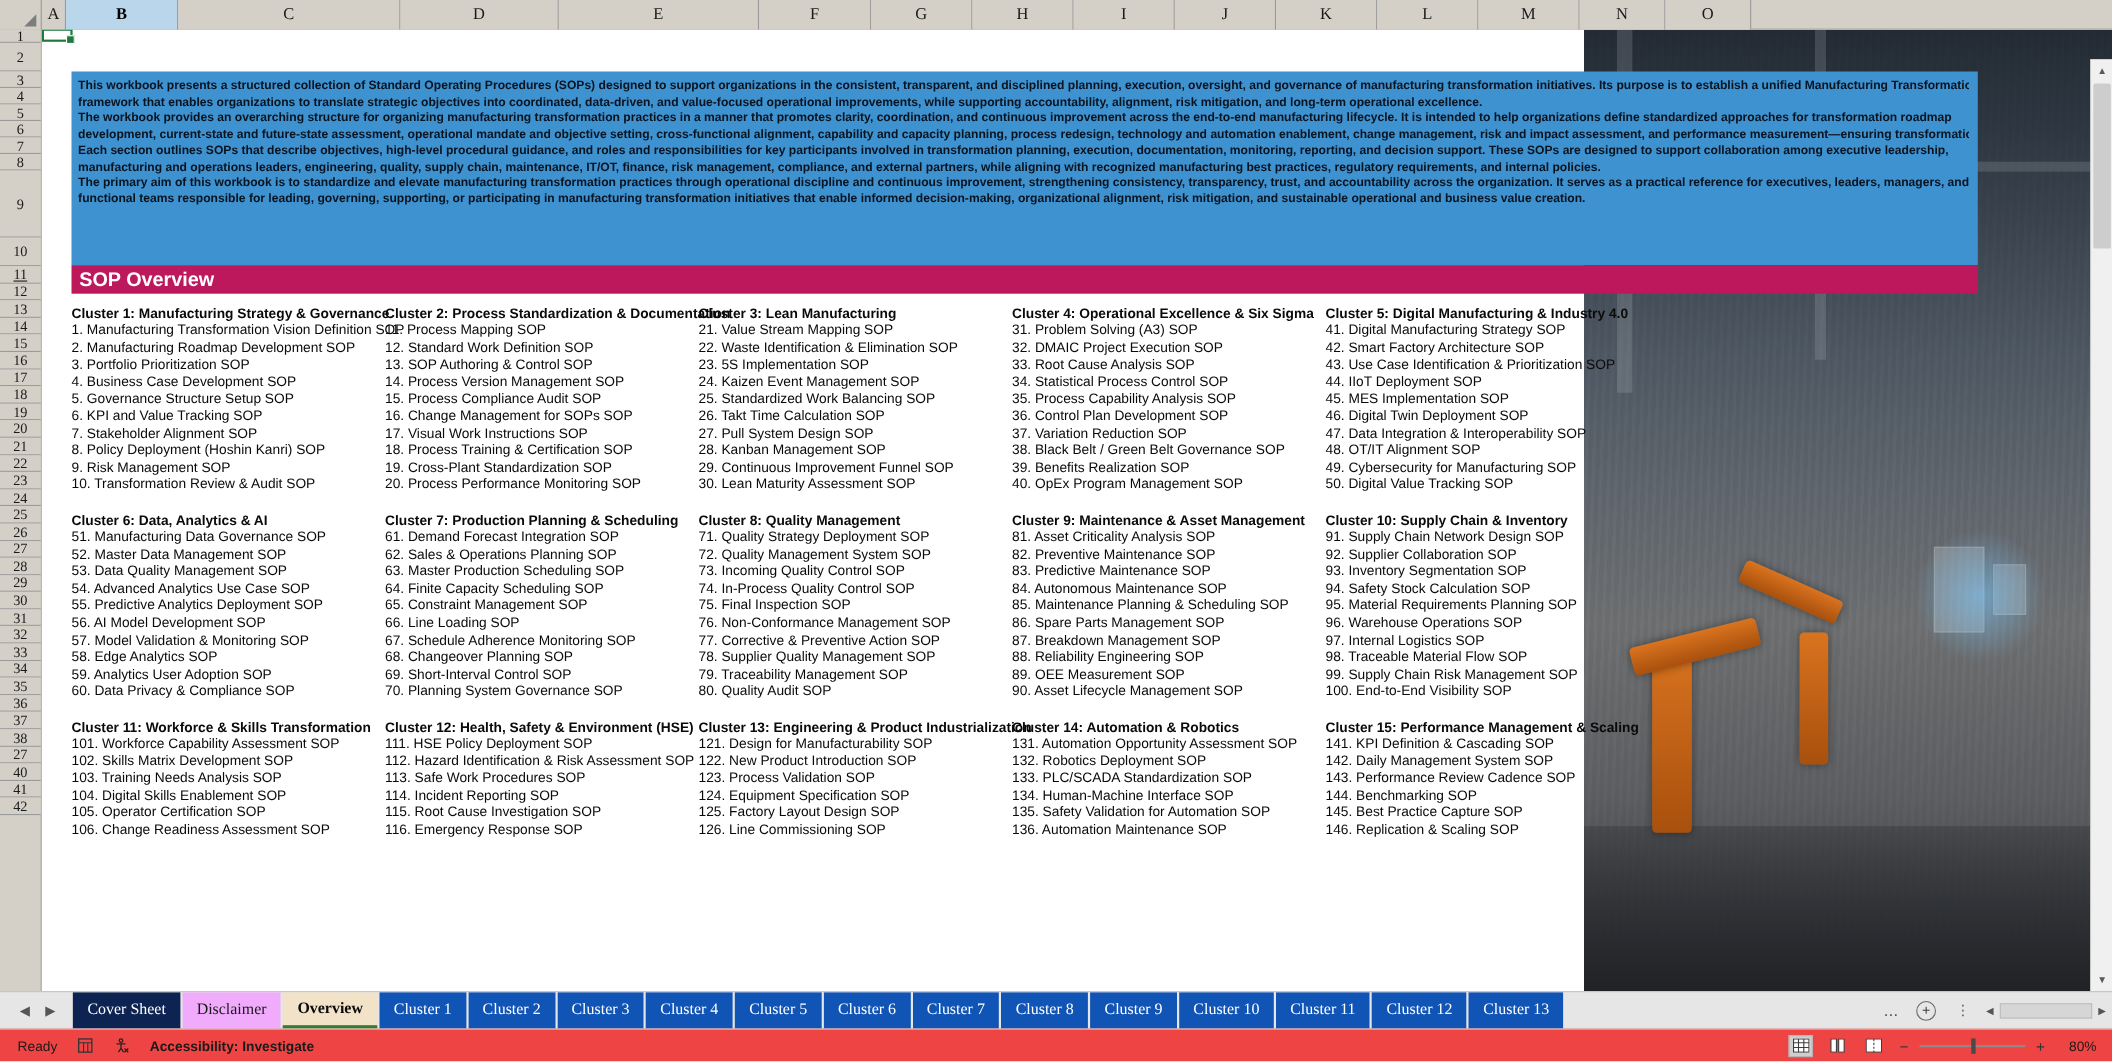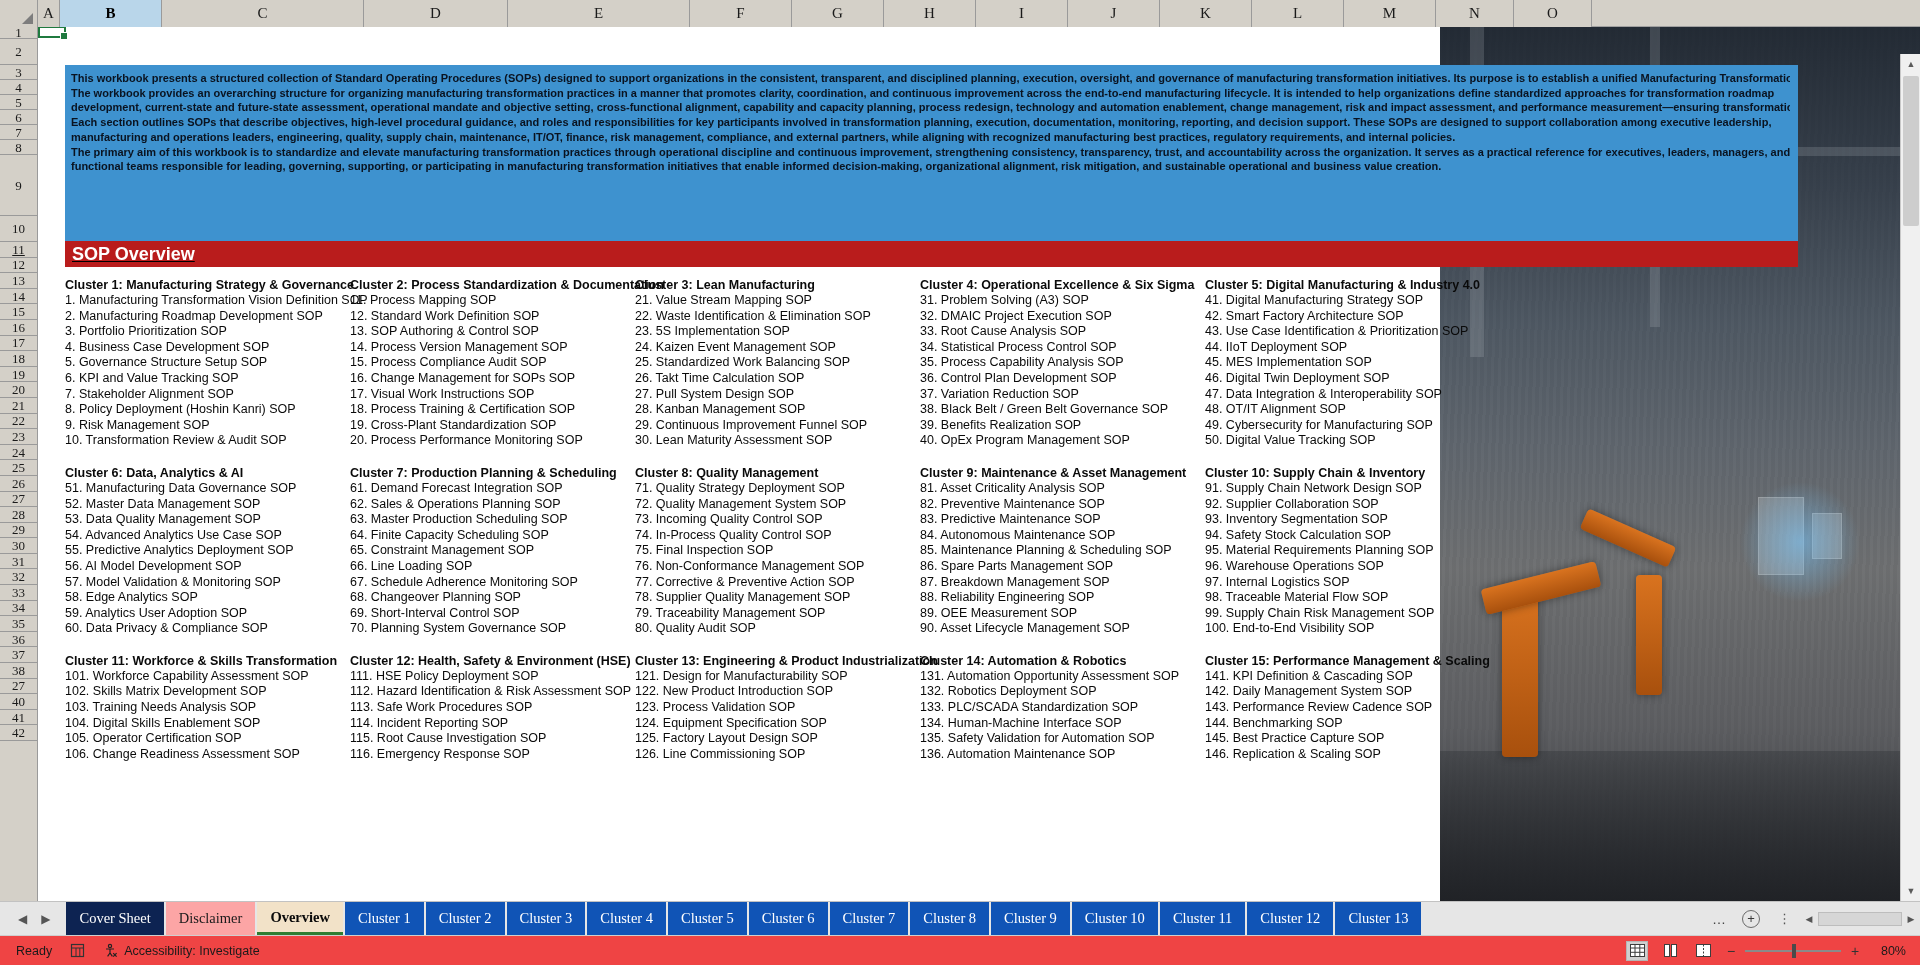--- a/index.html
+++ b/index.html
@@ -67,21 +67,21 @@
 
   
   .intro-band { top: 38px; left: 27px; right: 122px; height: 176px;
     background: #3e92cf; padding: 6px 8px 0 6px; }
   .intro-band p { color: #0a1320; font-size: 11px; line-height: 14.7px;
     font-family: "Liberation Sans", sans-serif; font-weight: 600;
     white-space: nowrap; overflow: hidden; }
 
   
   .ov-band { top: 214px; left: 27px; right: 122px; height: 26px;
-    background: #b91c1c; display: flex; align-items: center; text-decoration: underline; }
+    background: #be185d; display: flex; align-items: center; }
   .ov-band span { color: #ffffff; font-size: 18px; font-weight: bold;
     padding-left: 7px; }
 
   
   .clusters { position: absolute; top: 250px; left: 27px; right: 122px; }
   .crow { display: flex; }
   .ccol { width: 285px; flex: 0 0 285px; }
   .ccol .ch { font-size: 12.5px; font-weight: bold; color: #0a0a0a;
     height: 16px; line-height: 16px; white-space: nowrap; }
   .ccol .ci { font-size: 12.5px; color: #0a0a0a; height: 15.6px;
@@ -107,21 +107,21 @@
   .tabbar { height: 34px; flex: 0 0 34px; background: #e6e6e6; display: flex;
     align-items: stretch; border-top: 1px solid #c2c2c2; }
   .navbtns { display: flex; align-items: center; gap: 14px;
     padding: 0 16px 0 18px; color: #555; font-size: 12px; }
   .navbtns span { cursor: default; }
   .tabs { display: flex; align-items: stretch; gap: 2px; overflow: hidden; flex: 1 1 auto; }
   .tab { display: flex; align-items: center; justify-content: center;
     padding: 0 13px; font-size: 14.5px; white-space: nowrap;
     font-family: "Liberation Serif", serif; position: relative; }
   .tab.navy { background: #0d2352; color: #ffffff; }
-  .tab.white { background: #fca5a5; color: #1a1a1a; }
+  .tab.white { background: #f0abfc; color: #1a1a1a; }
   .tab.active { background: #f2e2c8; color: #0a0a0a; font-weight: bold;
     border-bottom: 3px solid #2e7d32; }
   .tab.blue { background: #1054b6; color: #ffffff; }
   .tab-ellipsis { display:flex; align-items:center; padding: 0 6px; color:#444; font-size:14px;}
   .addsheet { display: flex; align-items: center; padding: 0 10px;
     color: #3a3a3a; font-size: 17px; }
   .addsheet .circ { width: 18px; height: 18px; border: 1px solid #6b6b6b;
     border-radius: 50%; display:flex; align-items:center; justify-content:center;
     font-size: 13px; line-height: 1; }
   .hdots { display:flex; align-items:center; padding:0 8px; color:#555; font-size:13px; letter-spacing:1px;}
@@ -140,21 +140,21 @@
   .viewbtn { width: 22px; height: 20px; display:flex; align-items:center;
     justify-content:center; }
   .viewbtn.sel { background: #cfcfcf; border: 1px solid #b5b5b5; }
   .zoom-slider { display:flex; align-items:center; gap: 8px; }
   .zs-track { width: 96px; height: 2px; background: #8a8a8a; position: relative; }
   .zs-knob { position:absolute; left: 47px; top: -6px; width: 4px; height: 14px;
     background: #4a4a4a; }
   .zs-center { position:absolute; left:47px; top:-4px; width:1px; height:10px; background:#8a8a8a;}
   .zs-pm { font-size: 14px; color: #333; width: 12px; text-align:center; }
   .zoom-pct { min-width: 34px; text-align: right; font-size: 12.5px; }
-  .accessibility { display:flex; align-items:center; gap:6px; font-weight:normal; }
+  .accessibility { display:flex; align-items:center; gap:18px; font-weight:bold; }
 </style>
 </head>
 <body>
 
 <div id="app">
 
   <div class="colhead-row">
     <div class="corner-box"></div>
     <div id="colheads" style="display:flex;flex:1 1 auto;">
         <div class="colh" style="width: 22px; flex: 0 0 22px;">A</div>
@@ -238,20 +238,21 @@
         <div class="robot" style="left:196px;top:548px;width:26px;height:120px;"></div>
       </div>
 
       <div class="content">
 
         <div class="cellsel"></div>
 
 
         <div class="band intro-band" id="intro-band">
             <p>This workbook presents a structured collection of Standard Operating Procedures (SOPs) designed to support organizations in the consistent, transparent, and disciplined planning, execution, oversight, and governance of manufacturing transformation initiatives. Its purpose is to establish a unified Manufacturing Transformation</p>
+            <p>framework that enables organizations to translate strategic objectives into coordinated, data-driven, and value-focused operational improvements, while supporting accountability, alignment, risk mitigation, and long-term operational excellence.</p>
             <p>The workbook provides an overarching structure for organizing manufacturing transformation practices in a manner that promotes clarity, coordination, and continuous improvement across the end-to-end manufacturing lifecycle. It is intended to help organizations define standardized approaches for transformation roadmap</p>
             <p>development, current-state and future-state assessment, operational mandate and objective setting, cross-functional alignment, capability and capacity planning, process redesign, technology and automation enablement, change management, risk and impact assessment, and performance measurement—ensuring transformation</p>
             <p>Each section outlines SOPs that describe objectives, high-level procedural guidance, and roles and responsibilities for key participants involved in transformation planning, execution, documentation, monitoring, reporting, and decision support. These SOPs are designed to support collaboration among executive leadership,</p>
             <p>manufacturing and operations leaders, engineering, quality, supply chain, maintenance, IT/OT, finance, risk management, compliance, and external partners, while aligning with recognized manufacturing best practices, regulatory requirements, and internal policies.</p>
             <p>The primary aim of this workbook is to standardize and elevate manufacturing transformation practices through operational discipline and continuous improvement, strengthening consistency, transparency, trust, and accountability across the organization. It serves as a practical reference for executives, leaders, managers, and cross-</p>
             <p>functional teams responsible for leading, governing, supporting, or participating in manufacturing transformation initiatives that enable informed decision-making, organizational alignment, risk mitigation, and sustainable operational and business value creation.</p>
           </div>
 
         <div class="band ov-band">
           <span>SOP Overview</span>

